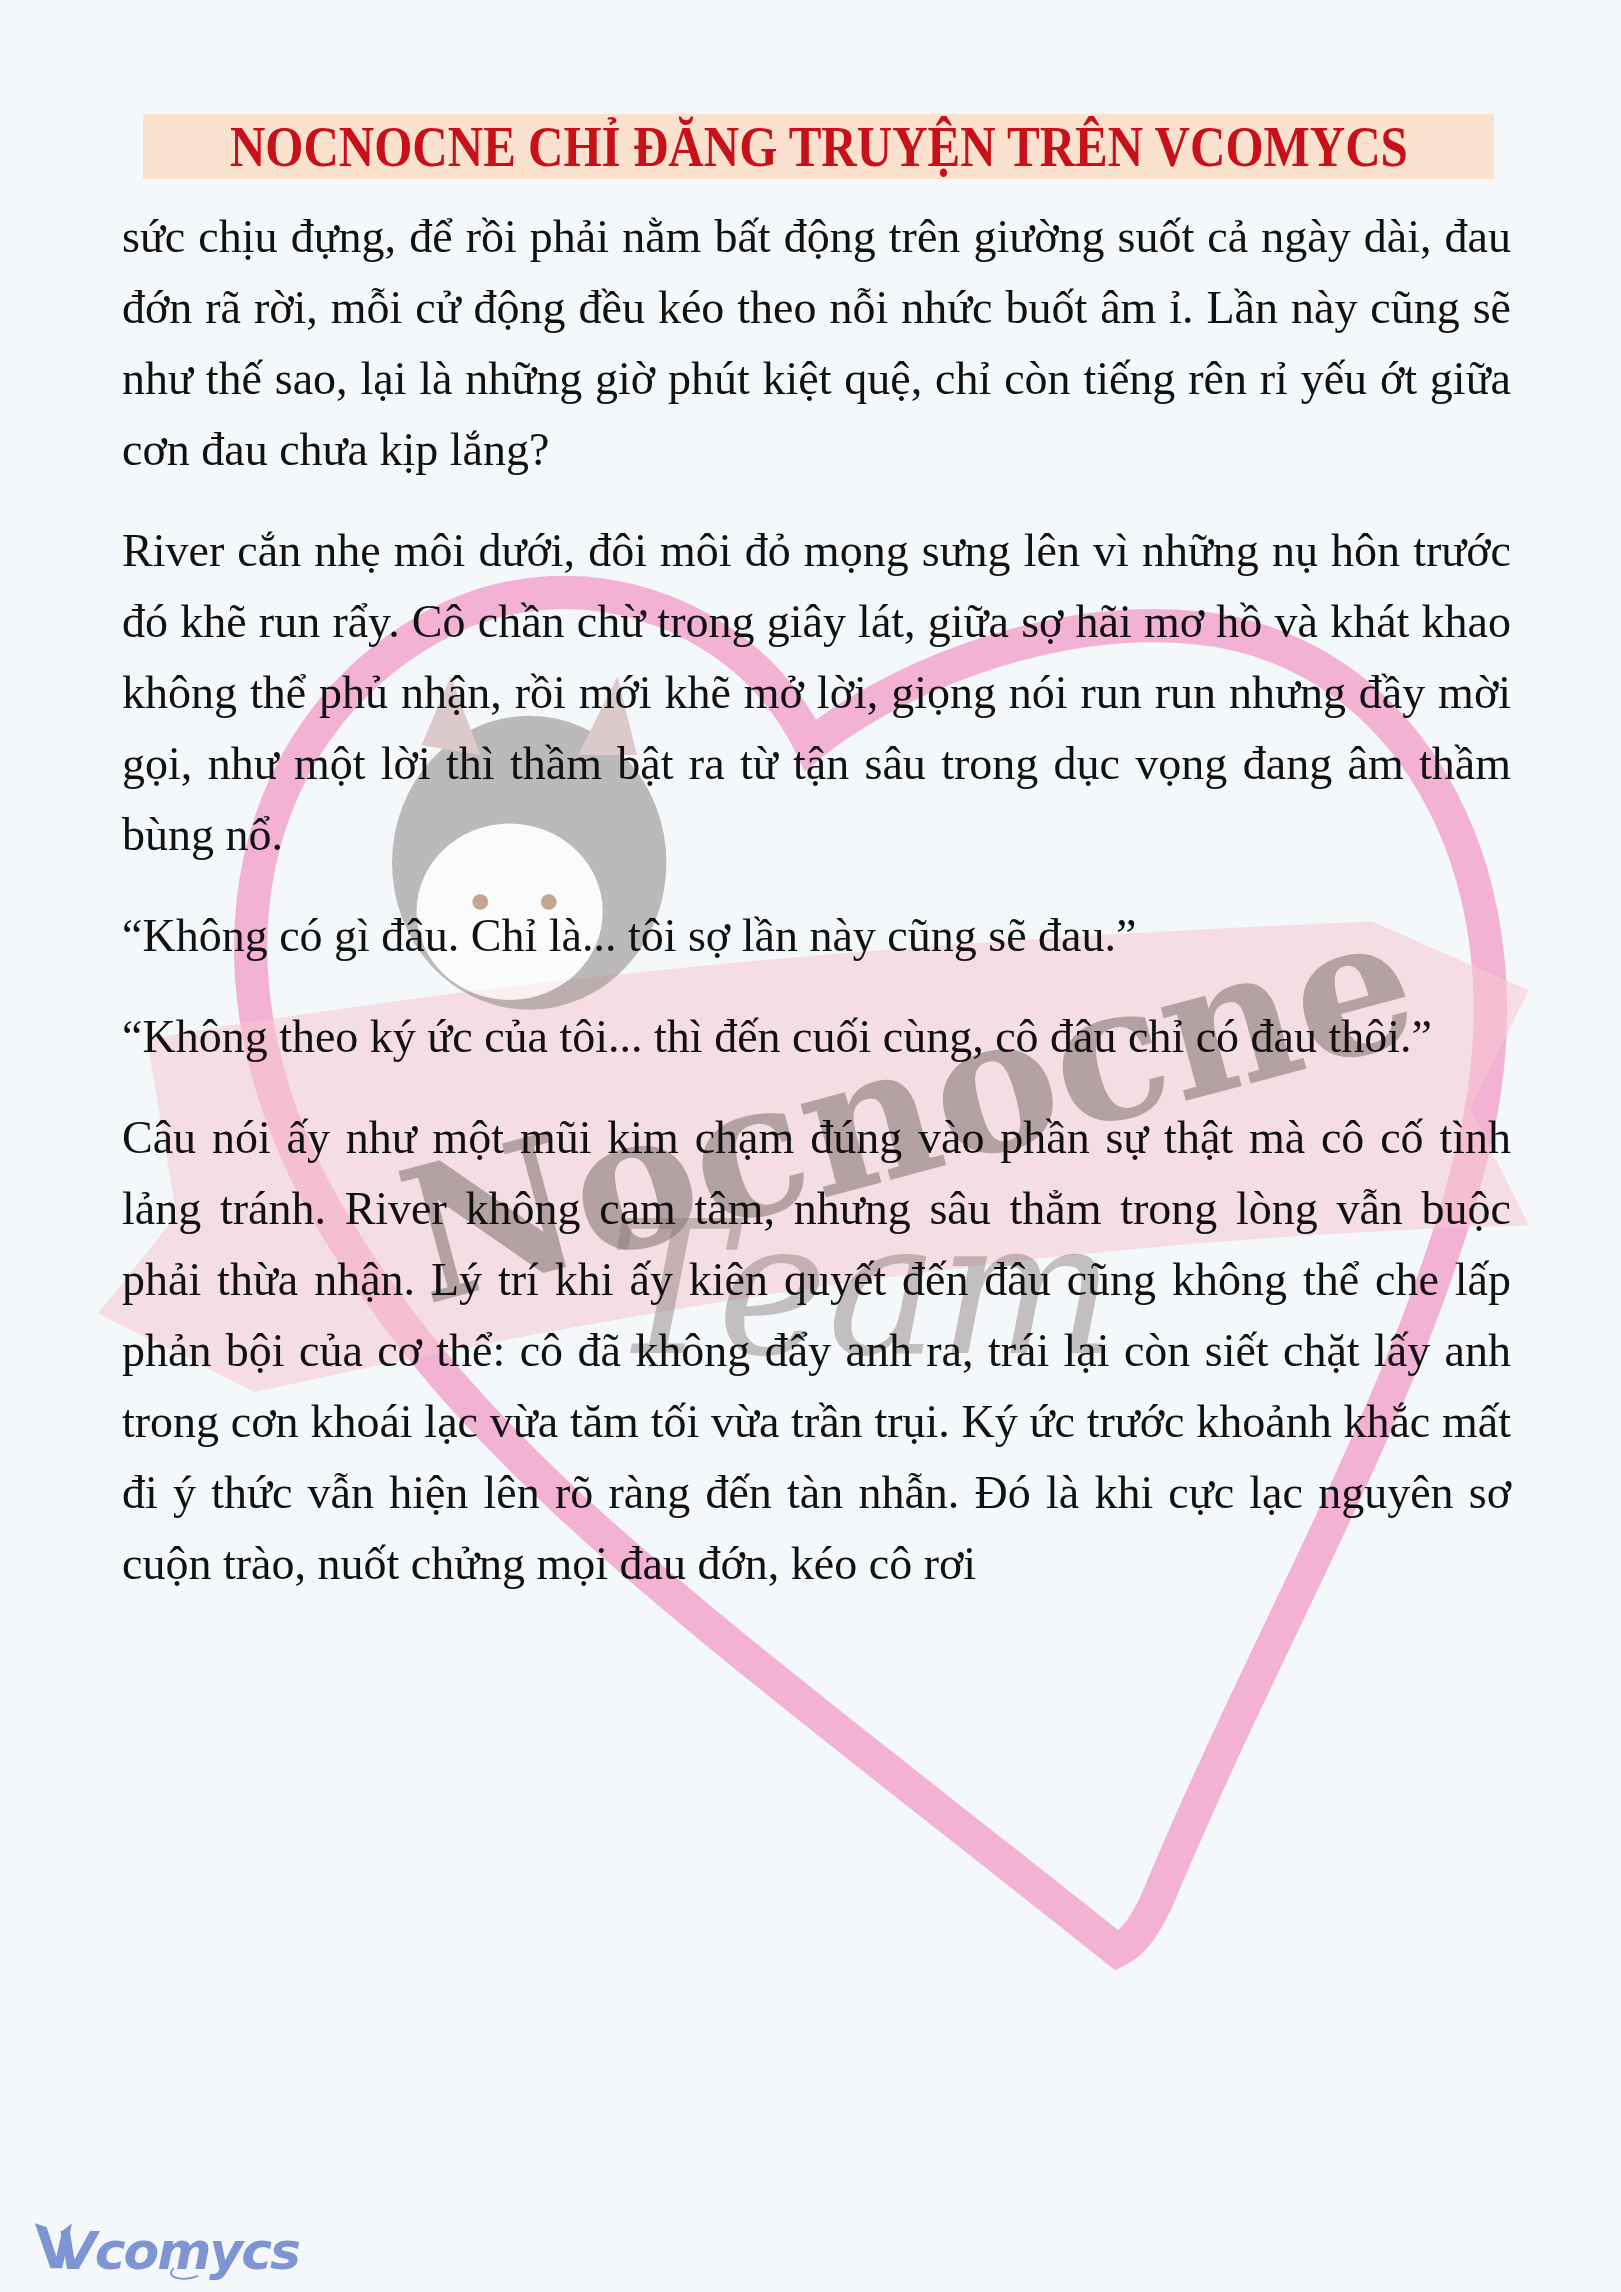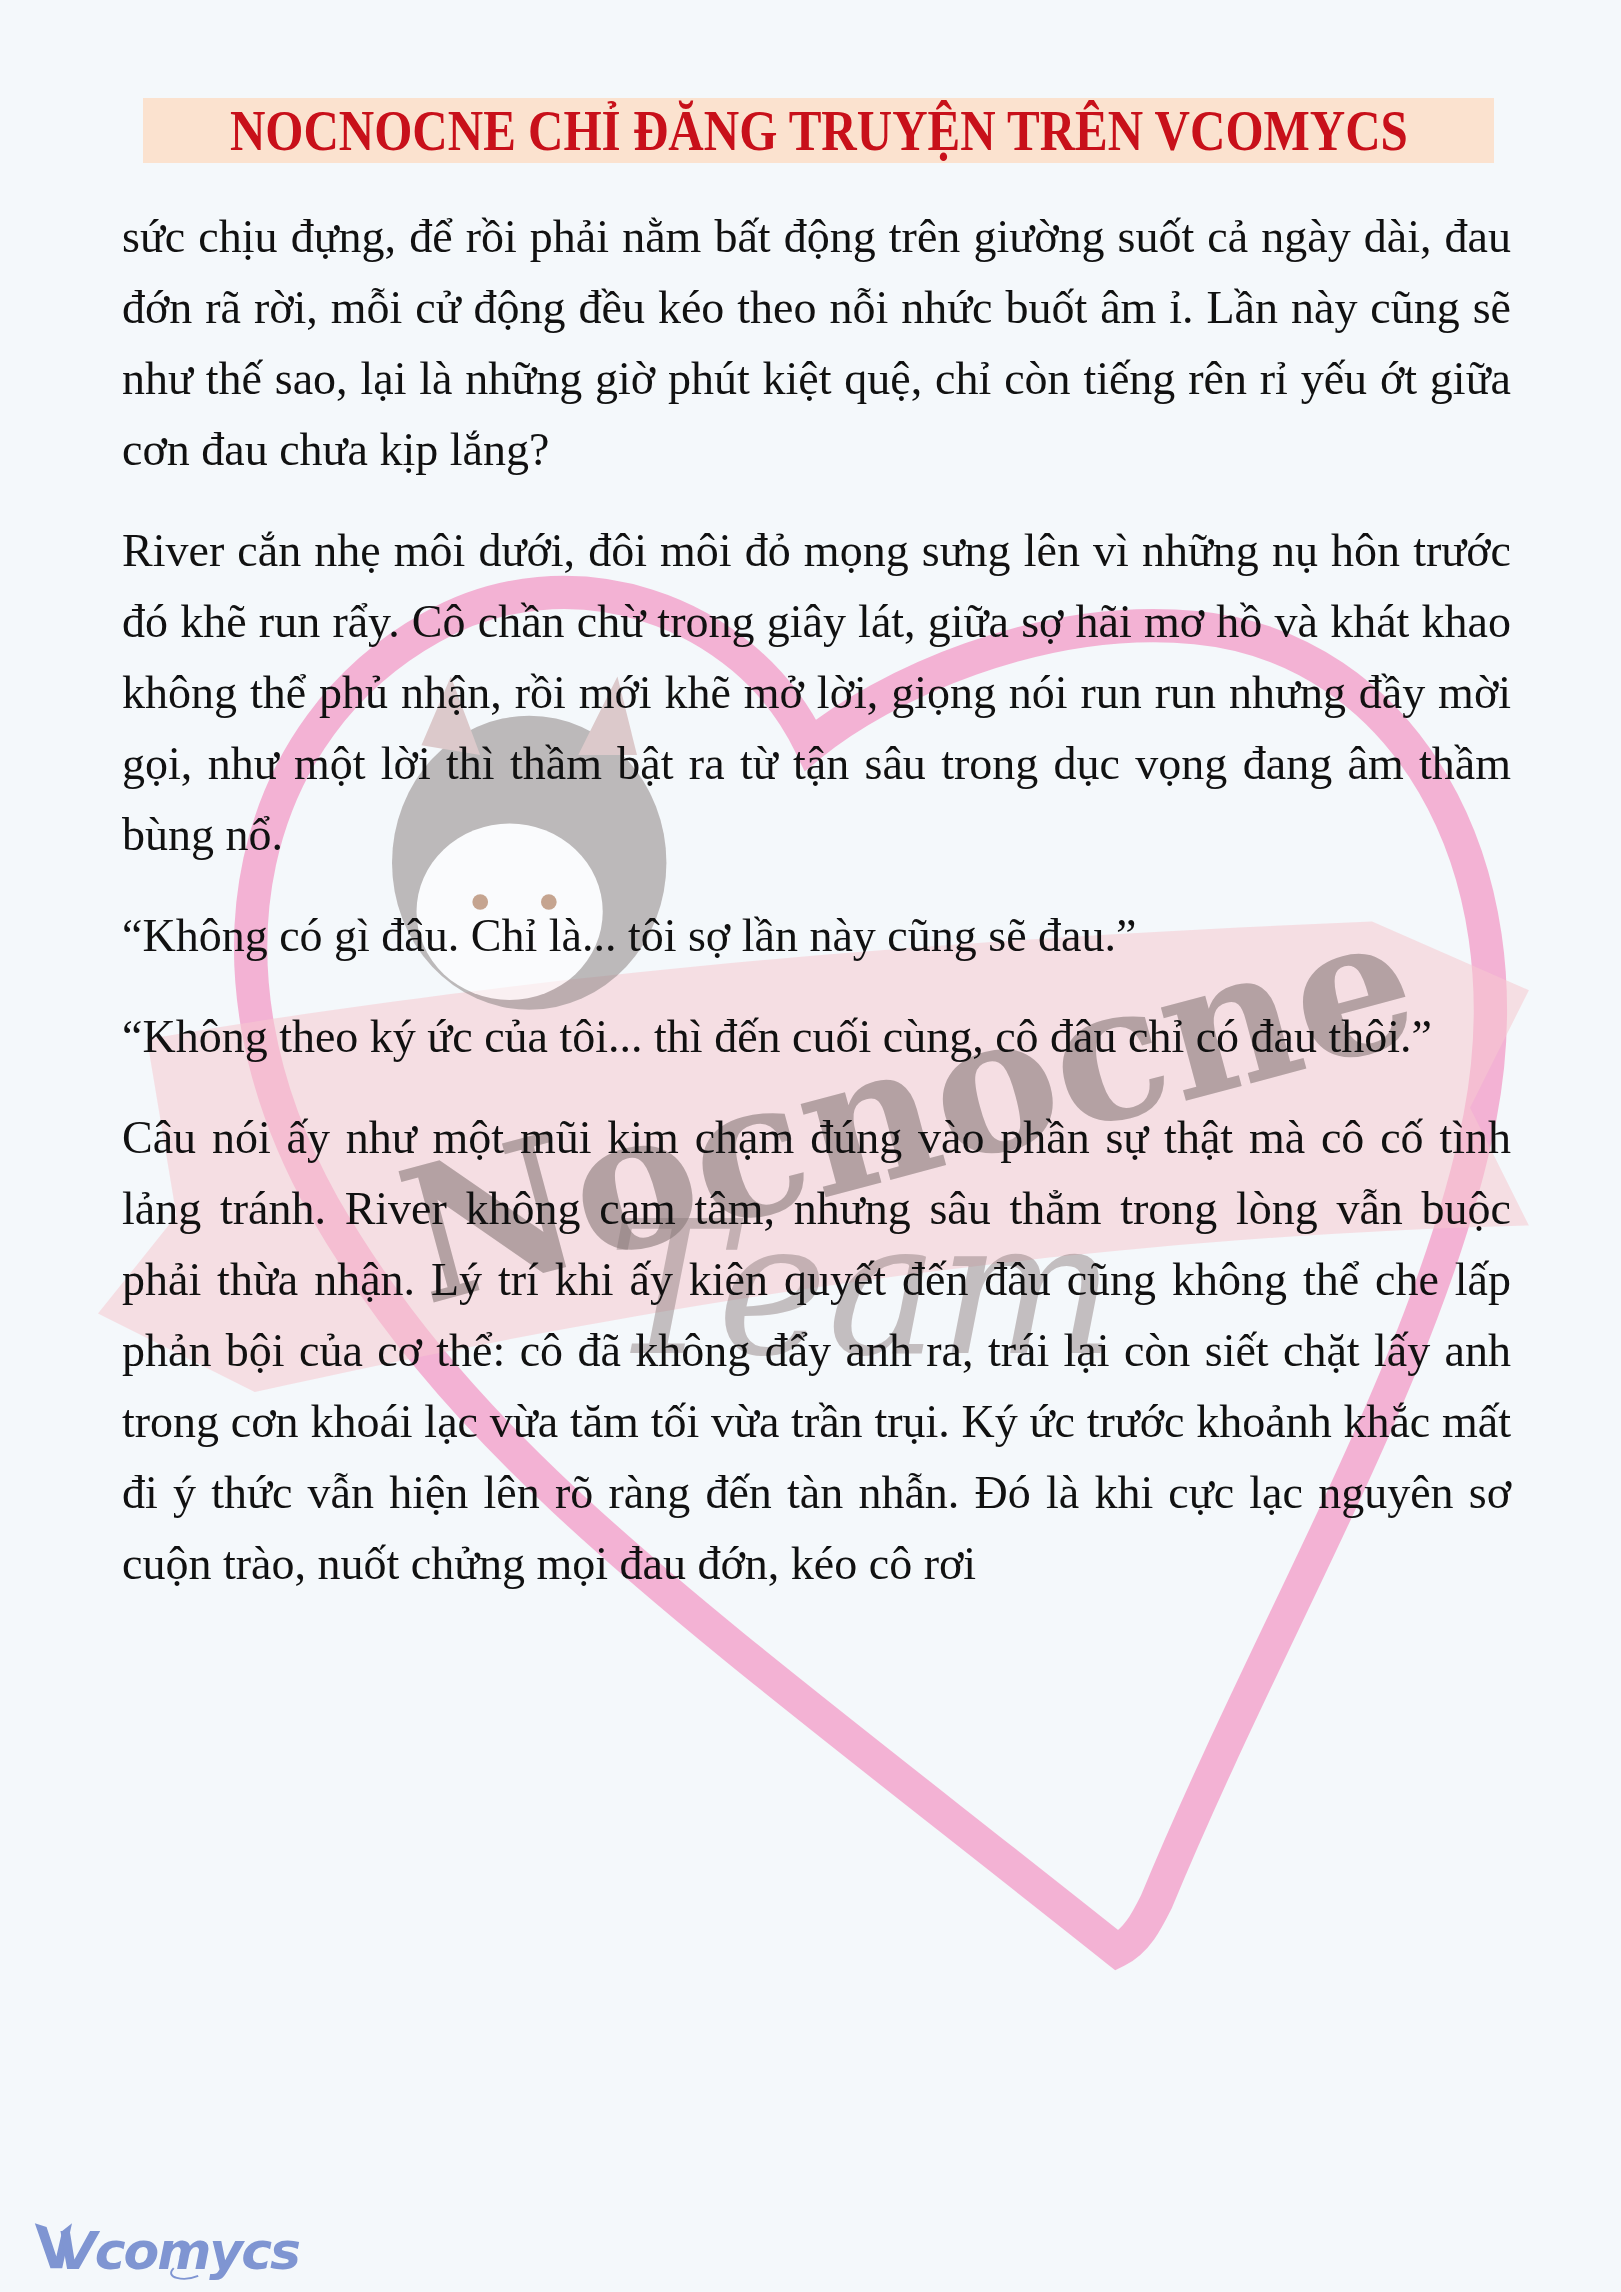--- a/index.html
+++ b/index.html
@@ -19,21 +19,21 @@
       left: 0;
       top: 0;
       width: 1621px;
       height: 2293px;
       pointer-events: none;
       z-index: 0;
     }
     .header-banner {
       position: absolute;
       left: 143px;
-      top: 98px;
+      top: 114px;
       width: 1351px;
       height: 65px;
       background: #fbe2cf;
       z-index: 2;
       display: flex;
       align-items: center;
       justify-content: center;
     }
     .header-title {
       color: #c8101a;

